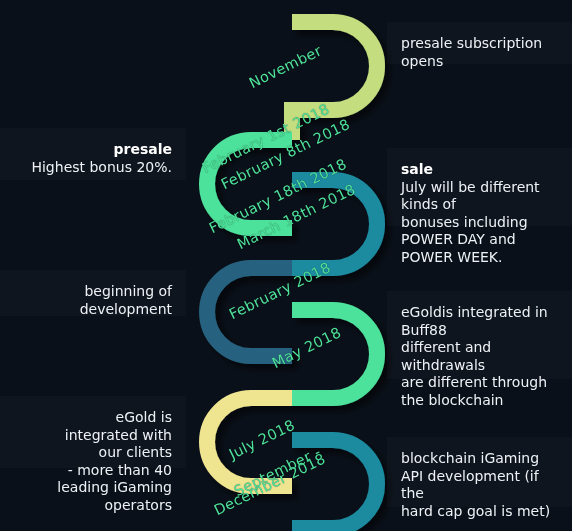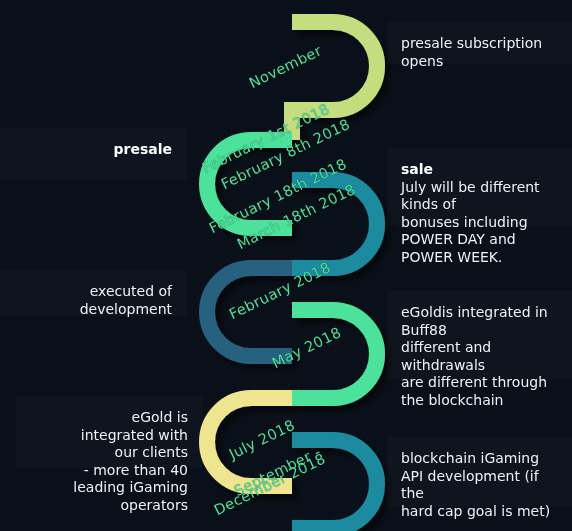--- a/index.html
+++ b/index.html
@@ -107,43 +107,44 @@
   <div class="date-label" style="left: 235px; top: 484px; transform: rotate(-26deg);">September -</div>
   <div class="date-label" style="left: 215px; top: 503px; transform: rotate(-26deg);">December 2018</div>
 
   <div class="note right" id="note-right-1" style="left: 387px; top: 22px; width: 185px; height: 42px;">
 
     <span class="line">presale subscription opens</span>
   </div>
 
   <div class="note left" id="note-left-1" style="left: 0px; top: 128px; width: 186px; height: 52px;">
     <span class="heading">presale</span>
+    <span class="line">Highest bonus 20%.</span>
   </div>
 
   <div class="note right" id="note-right-2" style="left: 387px; top: 148px; width: 185px; height: 78px;">
     <span class="heading">sale</span>
     <span class="line">July will be different kinds of</span>
     <span class="line">bonuses including POWER DAY and</span>
     <span class="line">POWER WEEK.</span>
   </div>
 
   <div class="note left" id="note-left-2" style="left: 0px; top: 270px; width: 186px; height: 46px;">
 
-    <span class="line">executed of development</span>
+    <span class="line">beginning of development</span>
   </div>
 
   <div class="note right" id="note-right-3" style="left: 387px; top: 291px; width: 185px; height: 88px;">
 
     <span class="line">eGoldis integrated in Buff88</span>
     <span class="line">different and withdrawals</span>
     <span class="line">are different through</span>
     <span class="line">the blockchain</span>
   </div>
 
-  <div class="note left" id="note-left-3" style="left: 16px; top: 396px; width: 186px; height: 72px; padding-left: 40px;">
+  <div class="note left" id="note-left-3" style="left: 0px; top: 396px; width: 186px; height: 72px; padding-left: 40px;">
 
     <span class="line">eGold is integrated with our clients</span>
     <span class="line">- more than 40 leading iGaming</span>
     <span class="line">operators</span>
   </div>
 
   <div class="note right" id="note-right-4" style="left: 387px; top: 437px; width: 185px; height: 70px;">
 
     <span class="line">blockchain iGaming</span>
     <span class="line">API development (if the</span>

